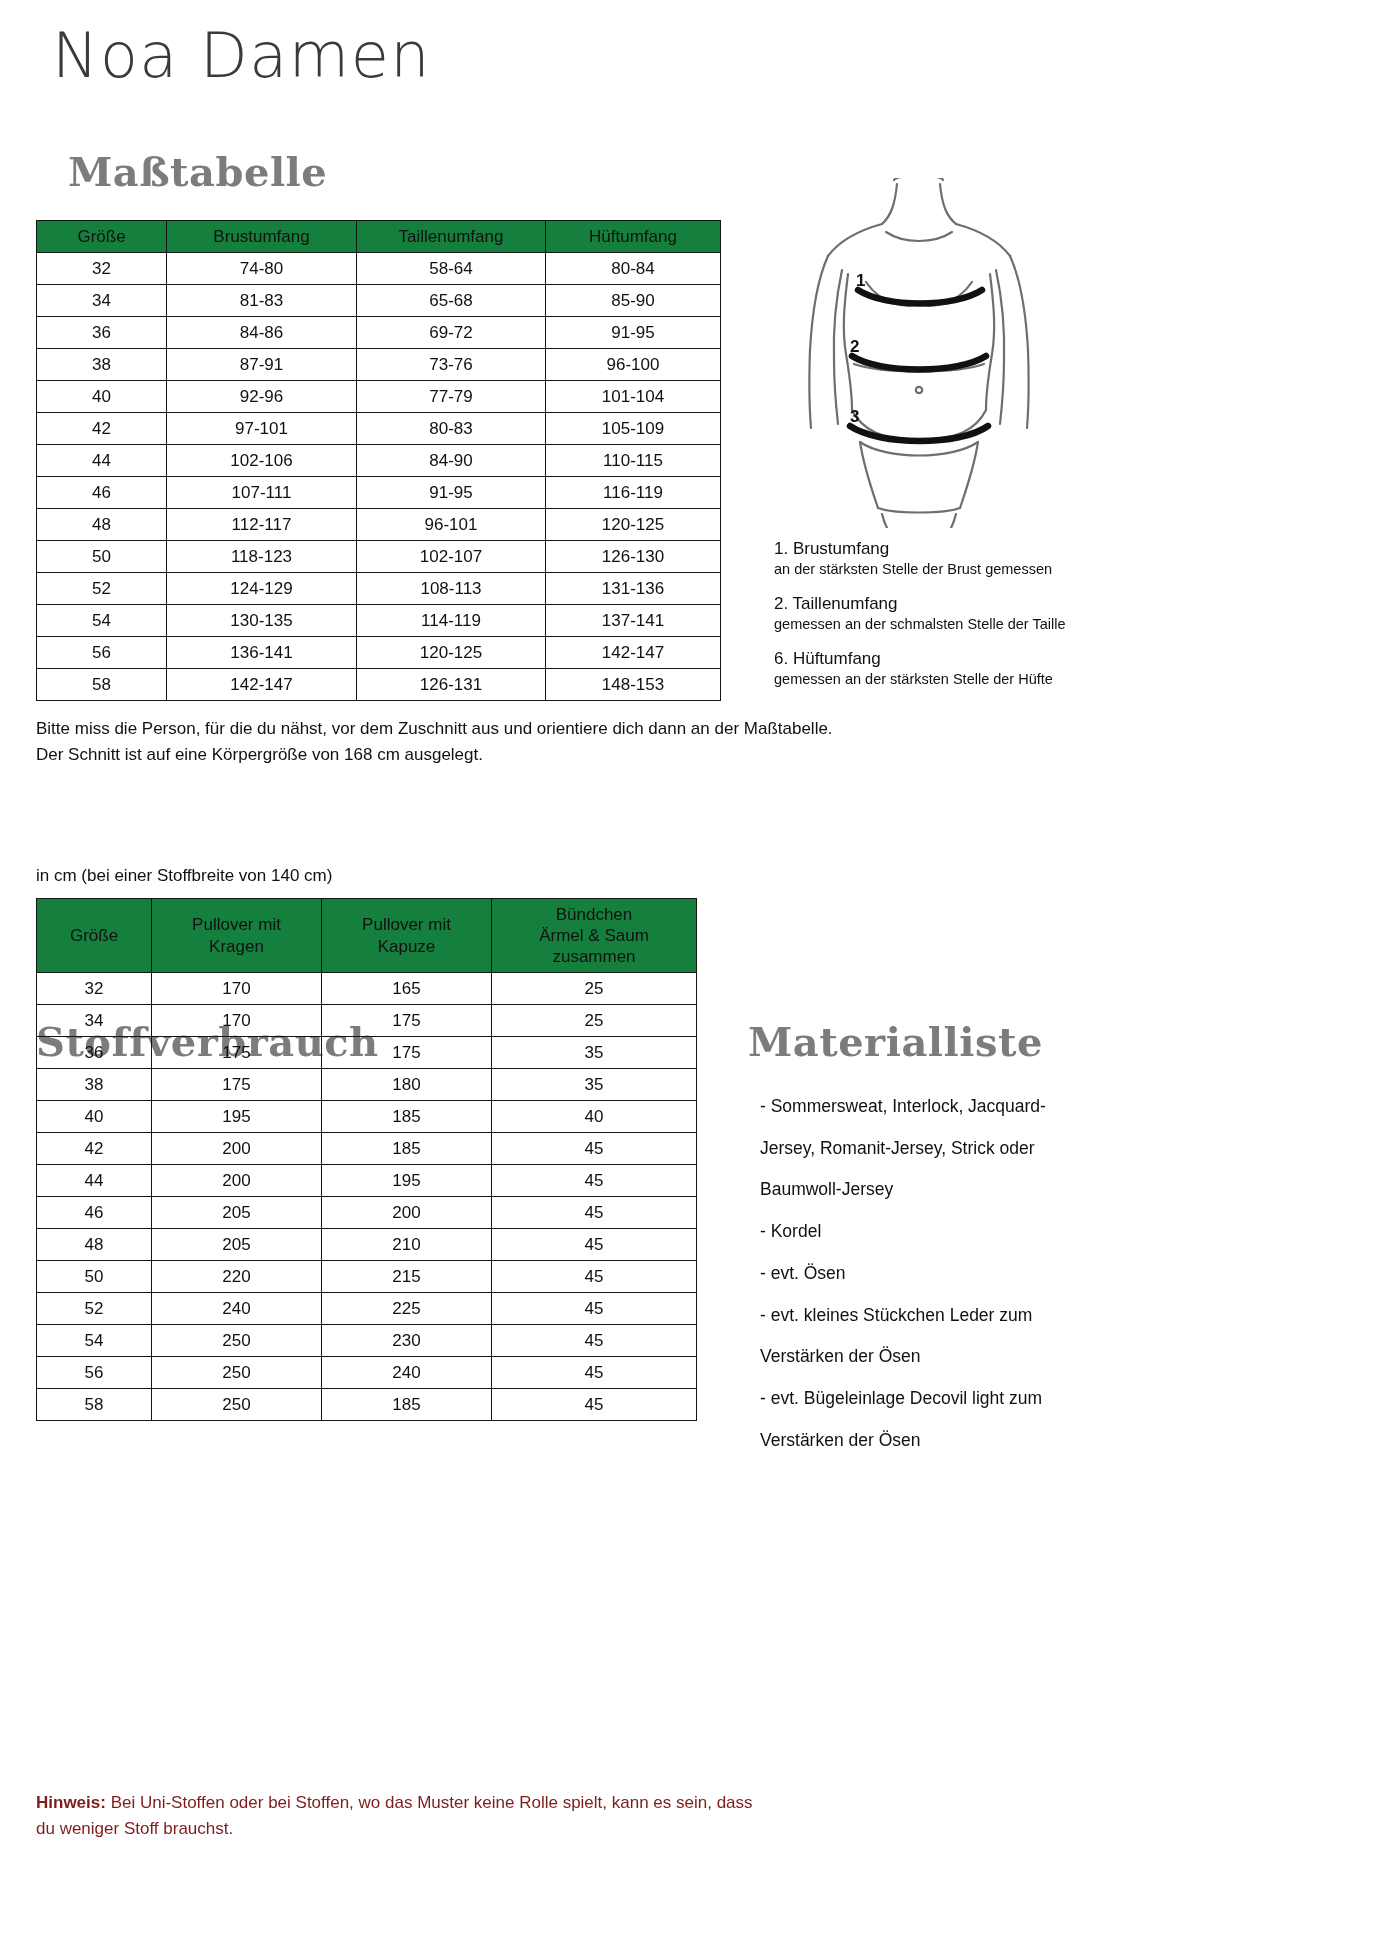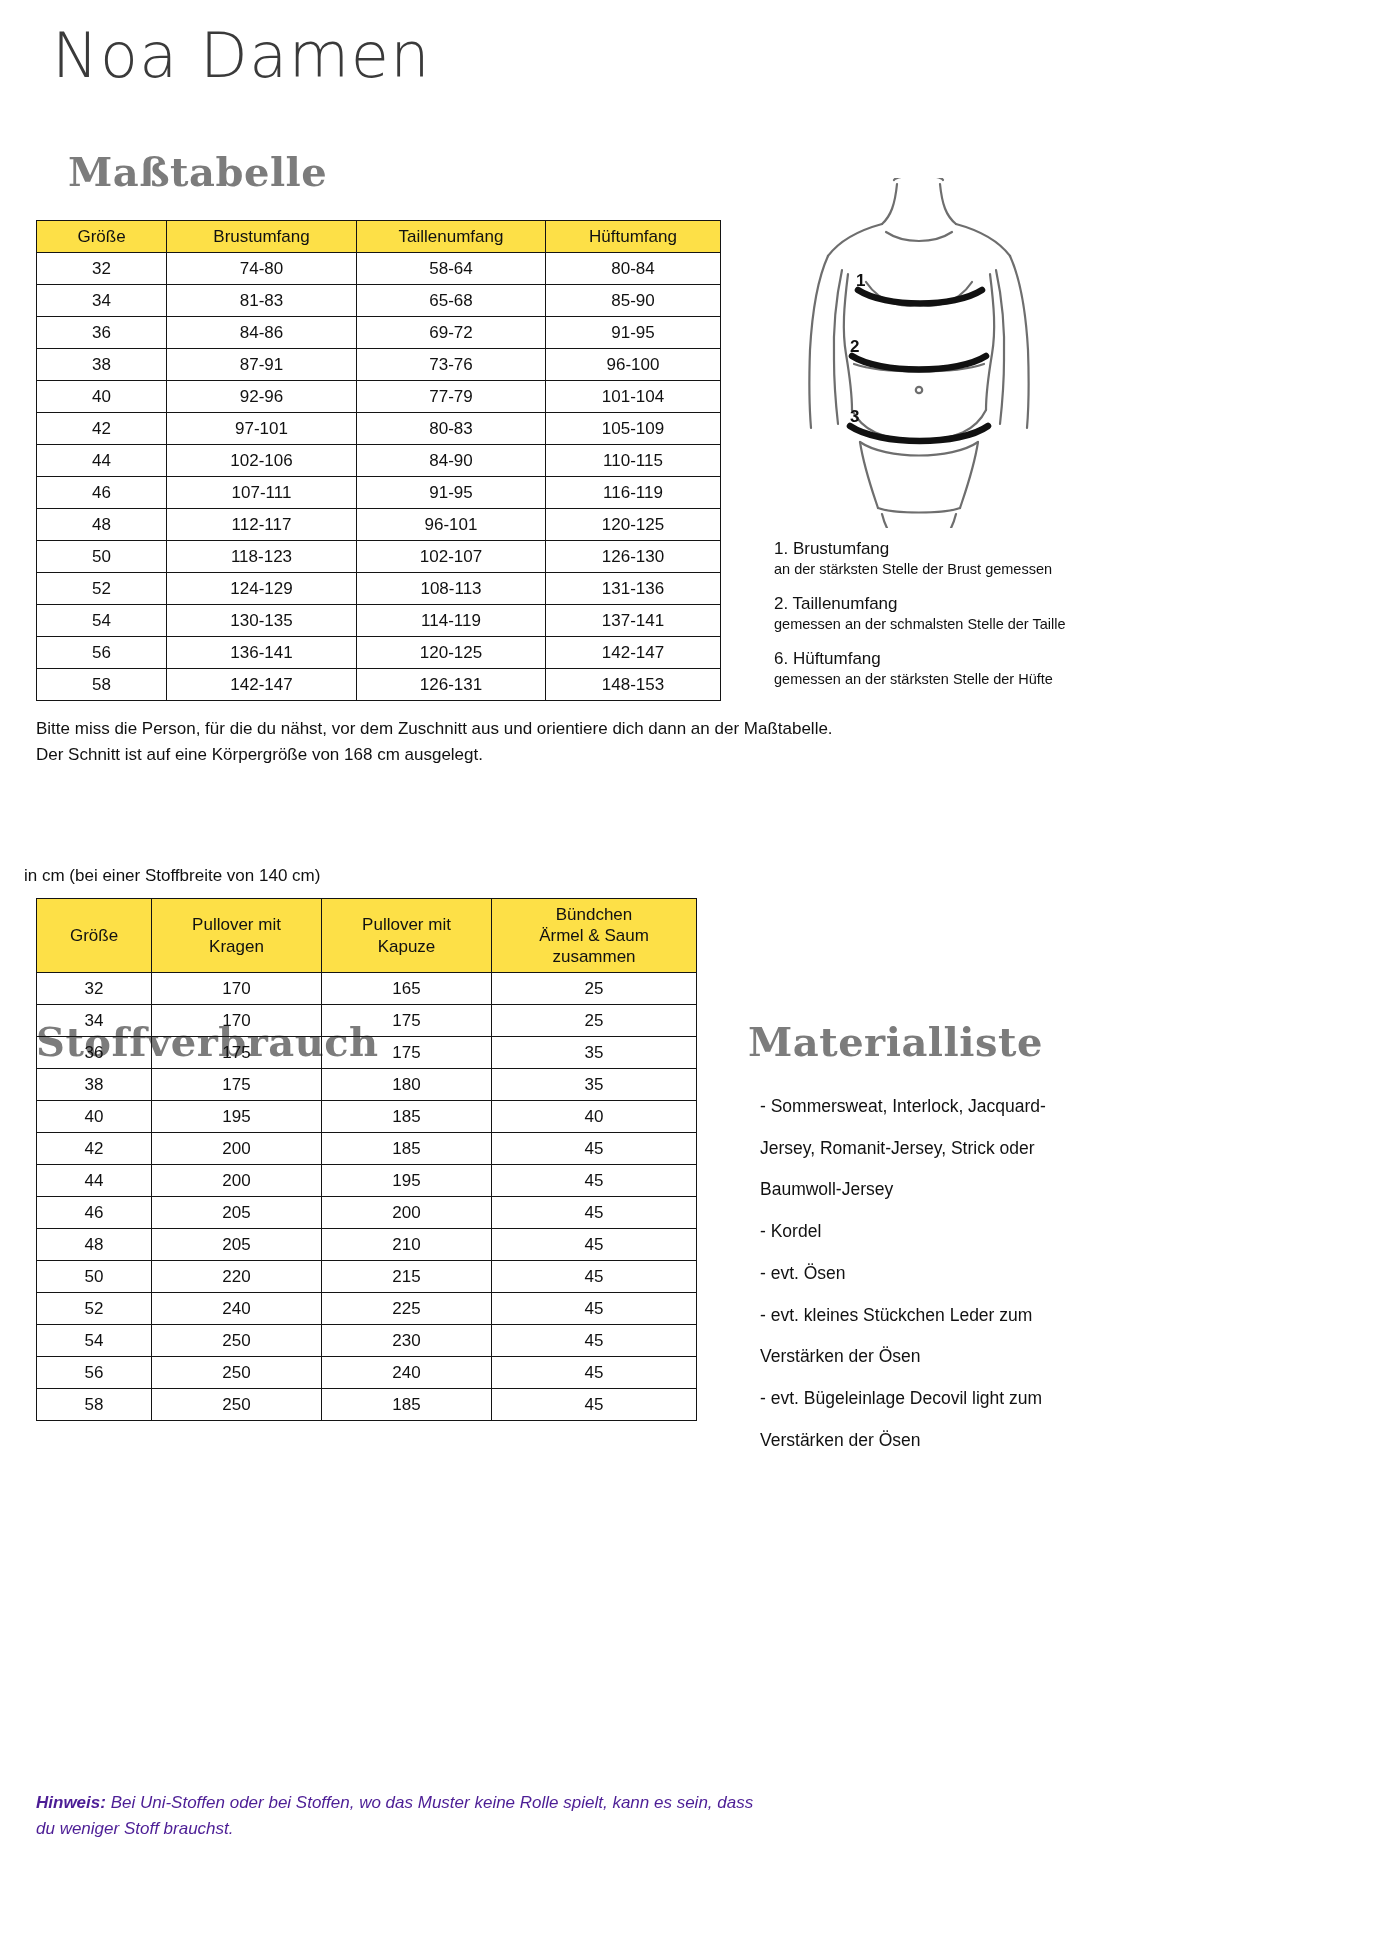--- a/index.html
+++ b/index.html
@@ -45,21 +45,21 @@
     color: #111;
   }
   table.grid td, table.grid th {
     border: 1px solid #141414;
     text-align: center;
     font-weight: 400;
     padding: 0;
     line-height: 1.25;
   }
   table.grid thead th {
-    background: #fde047;
+    background: #15803d;
     font-weight: 400;
     font-size: 17px;
   }
 
   
   #masstabelle-wrap { position: absolute; left: 36px; top: 220px; }
   #masstabelle-wrap td, #masstabelle-wrap th { height: 32px; }
   #masstabelle-wrap th:nth-child(1), #masstabelle-wrap td:nth-child(1) { width: 130px; }
   #masstabelle-wrap th:nth-child(2), #masstabelle-wrap td:nth-child(2) { width: 190px; }
   #masstabelle-wrap th:nth-child(3), #masstabelle-wrap td:nth-child(3) { width: 189px; }
@@ -78,21 +78,21 @@
     position: absolute;
     left: 36px; top: 716px;
     width: 900px;
     font-size: 17px;
     line-height: 1.55;
     color: #111;
   }
 
   .subcaption {
     position: absolute;
-    left: 24px; top: 866px;
+    left: 36px; top: 866px;
     font-size: 17px;
     color: #111;
   }
 
   
   #stoff-wrap { position: absolute; left: 36px; top: 898px; }
   #stoff-wrap td { height: 32px; }
   #stoff-wrap thead th { height: 74px; vertical-align: middle; }
   #stoff-wrap th:nth-child(1), #stoff-wrap td:nth-child(1) { width: 115px; }
   #stoff-wrap th:nth-child(2), #stoff-wrap td:nth-child(2) { width: 170px; }
@@ -108,22 +108,21 @@
     color: #111;
   }
   .materials div { margin: 16px; }
 
   .hinweis {
     position: absolute;
     left: 36px; top: 1790px;
     width: 720px;
     font-size: 17px;
     line-height: 1.5;
-    color: #4c1d95;
-    font-style: italic;
+    color: #7f1d1d;
   }
   .hinweis b { font-weight: 700; }
 </style>
 </head>
 <body>
 
 <div class="page">
 
   <div class="doc-title">Noa Damen</div>
 

